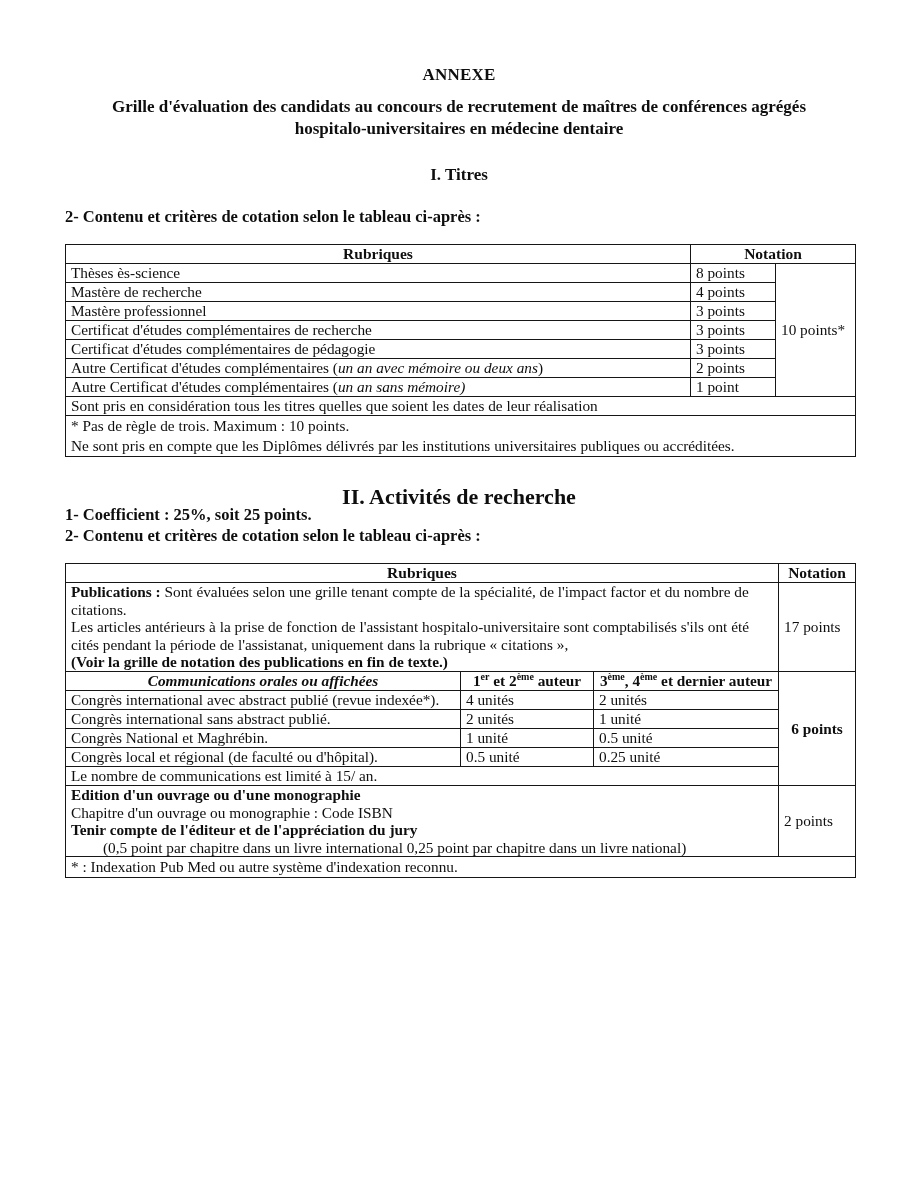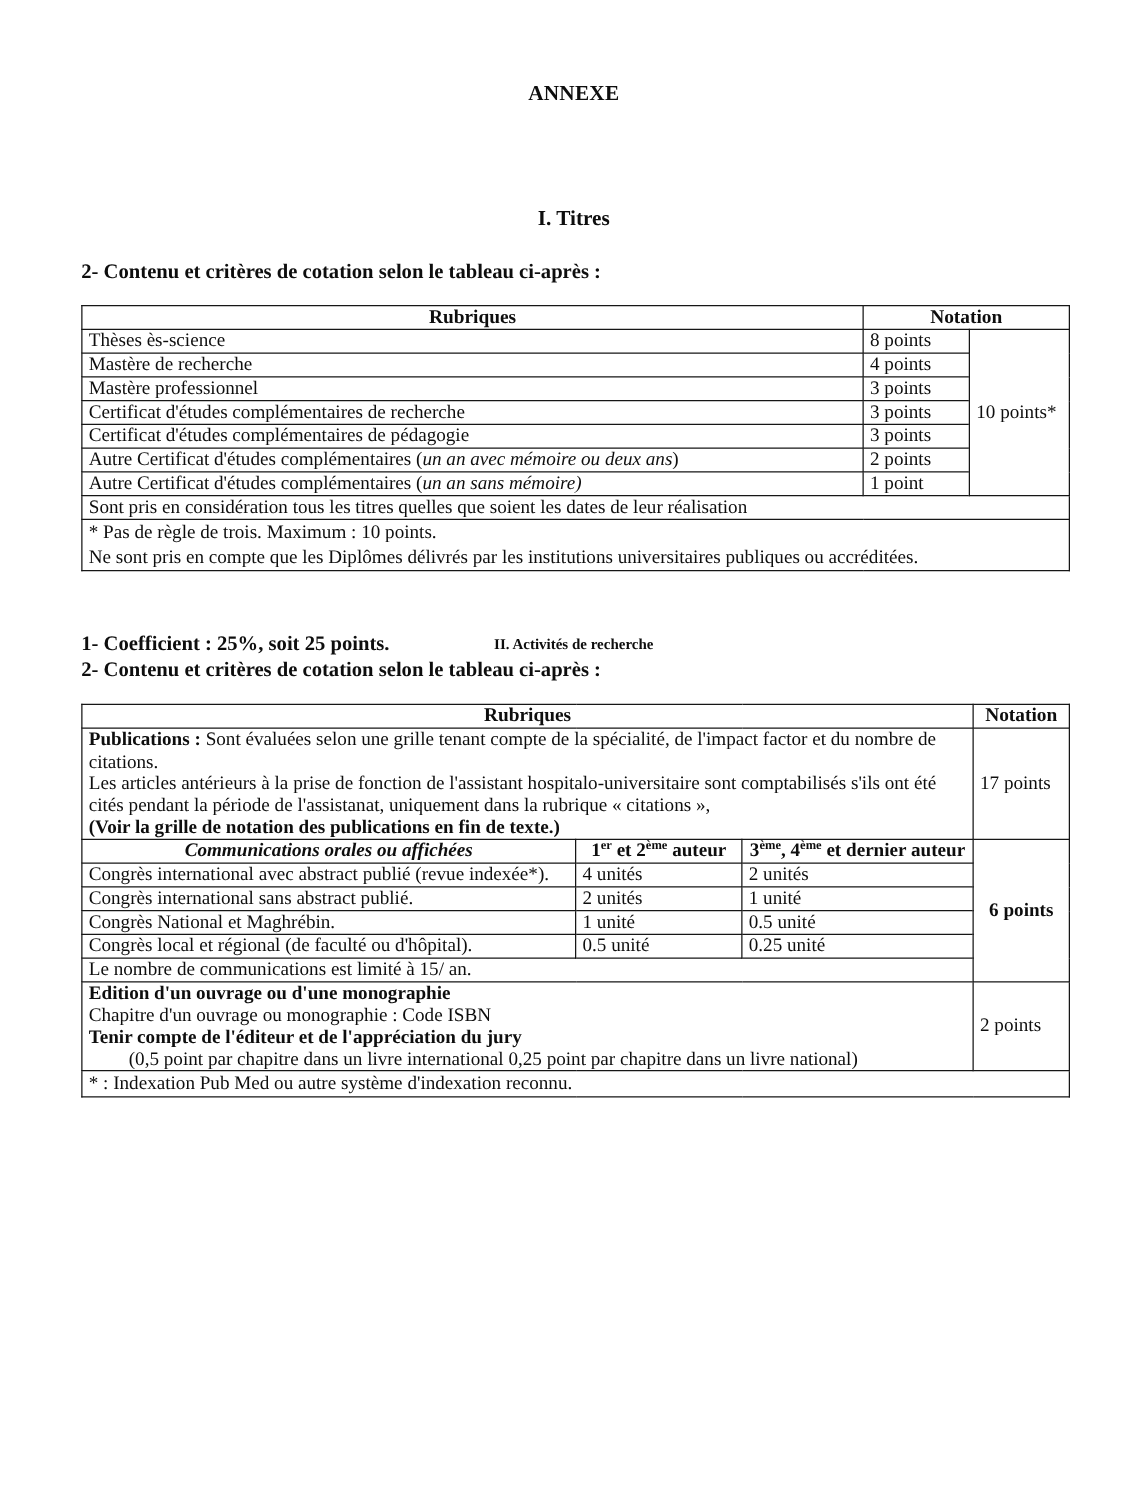--- a/index.html
+++ b/index.html
@@ -13,21 +13,21 @@
     overflow: hidden;
   }
   .abs { position: absolute; }
   .b { font-weight: bold; }
   .i { font-style: italic; }
   .centerline { left: 0; width: 918px; text-align: center; }
 
   .annexe      { top: 65px;  font-size: 17px; font-weight: bold; letter-spacing: .2px; }
   .doc-title   { top: 96px;  font-size: 17px; font-weight: bold; line-height: 21.5px; }
   .sec1-head   { top: 165px; font-size: 17px; font-weight: bold; }
-  .sec2-head   { top: 508px; font-size: 12px; font-weight: bold; }
+  .sec2-head   { top: 484px; font-size: 22px; font-weight: bold; }
   .lead-line   { left: 65px; font-size: 16.5px; font-weight: bold; }
 
   table.grid {
     position: absolute;
     left: 65px;
     width: 790px;
     border-collapse: collapse;
     table-layout: fixed;
   }
   .grid td, .grid th {
@@ -69,20 +69,24 @@
     border-radius: 50%;
     background: #f6f6f6;
   }
 </style>
 </head>
 <body>
 
 <div class="page">
 
   <div class="abs centerline annexe">ANNEXE</div>
+  <div class="abs centerline doc-title">
+    <div>Grille d'évaluation des candidats au concours de recrutement de maîtres de conférences agrégés</div>
+    <div>hospitalo-universitaires en médecine dentaire</div>
+  </div>
 
   <div class="abs centerline sec1-head">I. Titres</div>
   <div class="abs lead-line" style="top:207px">2- Contenu et critères de cotation selon le tableau ci-après :</div>
 
   <table class="grid t1">
     <colgroup>
         <col style="width:625px">
         <col style="width:85px">
         <col style="width:80px">
       </colgroup>

